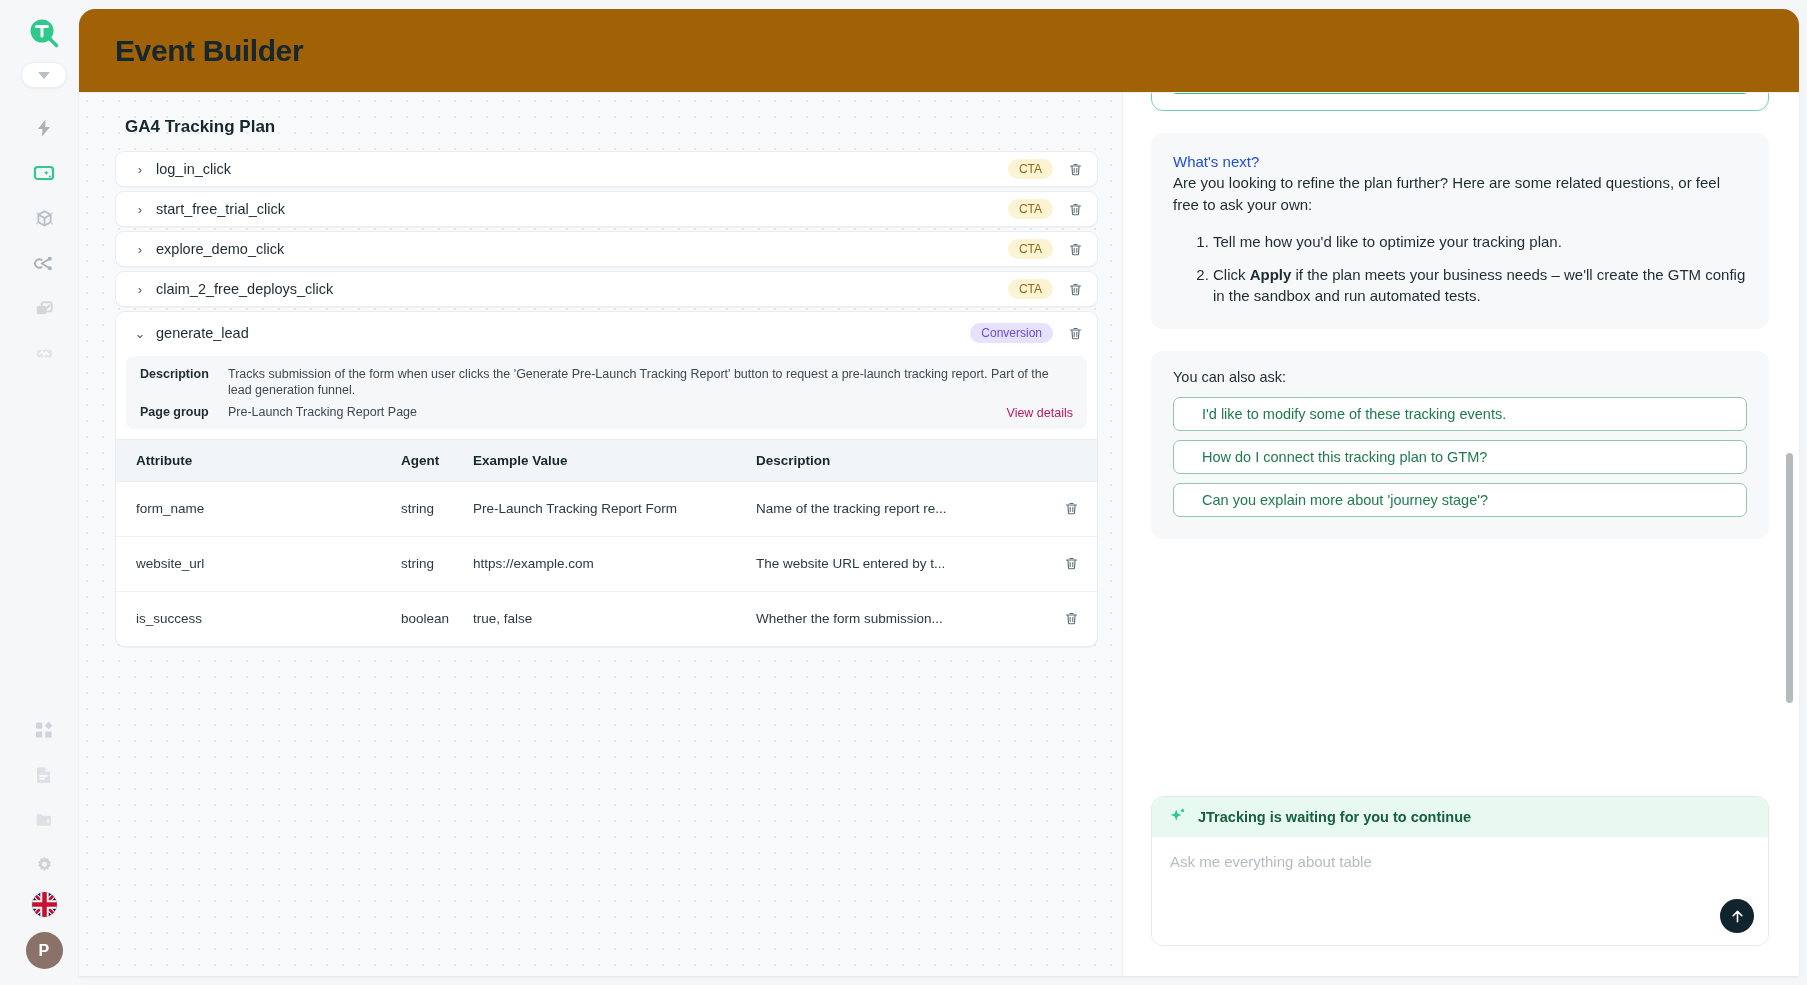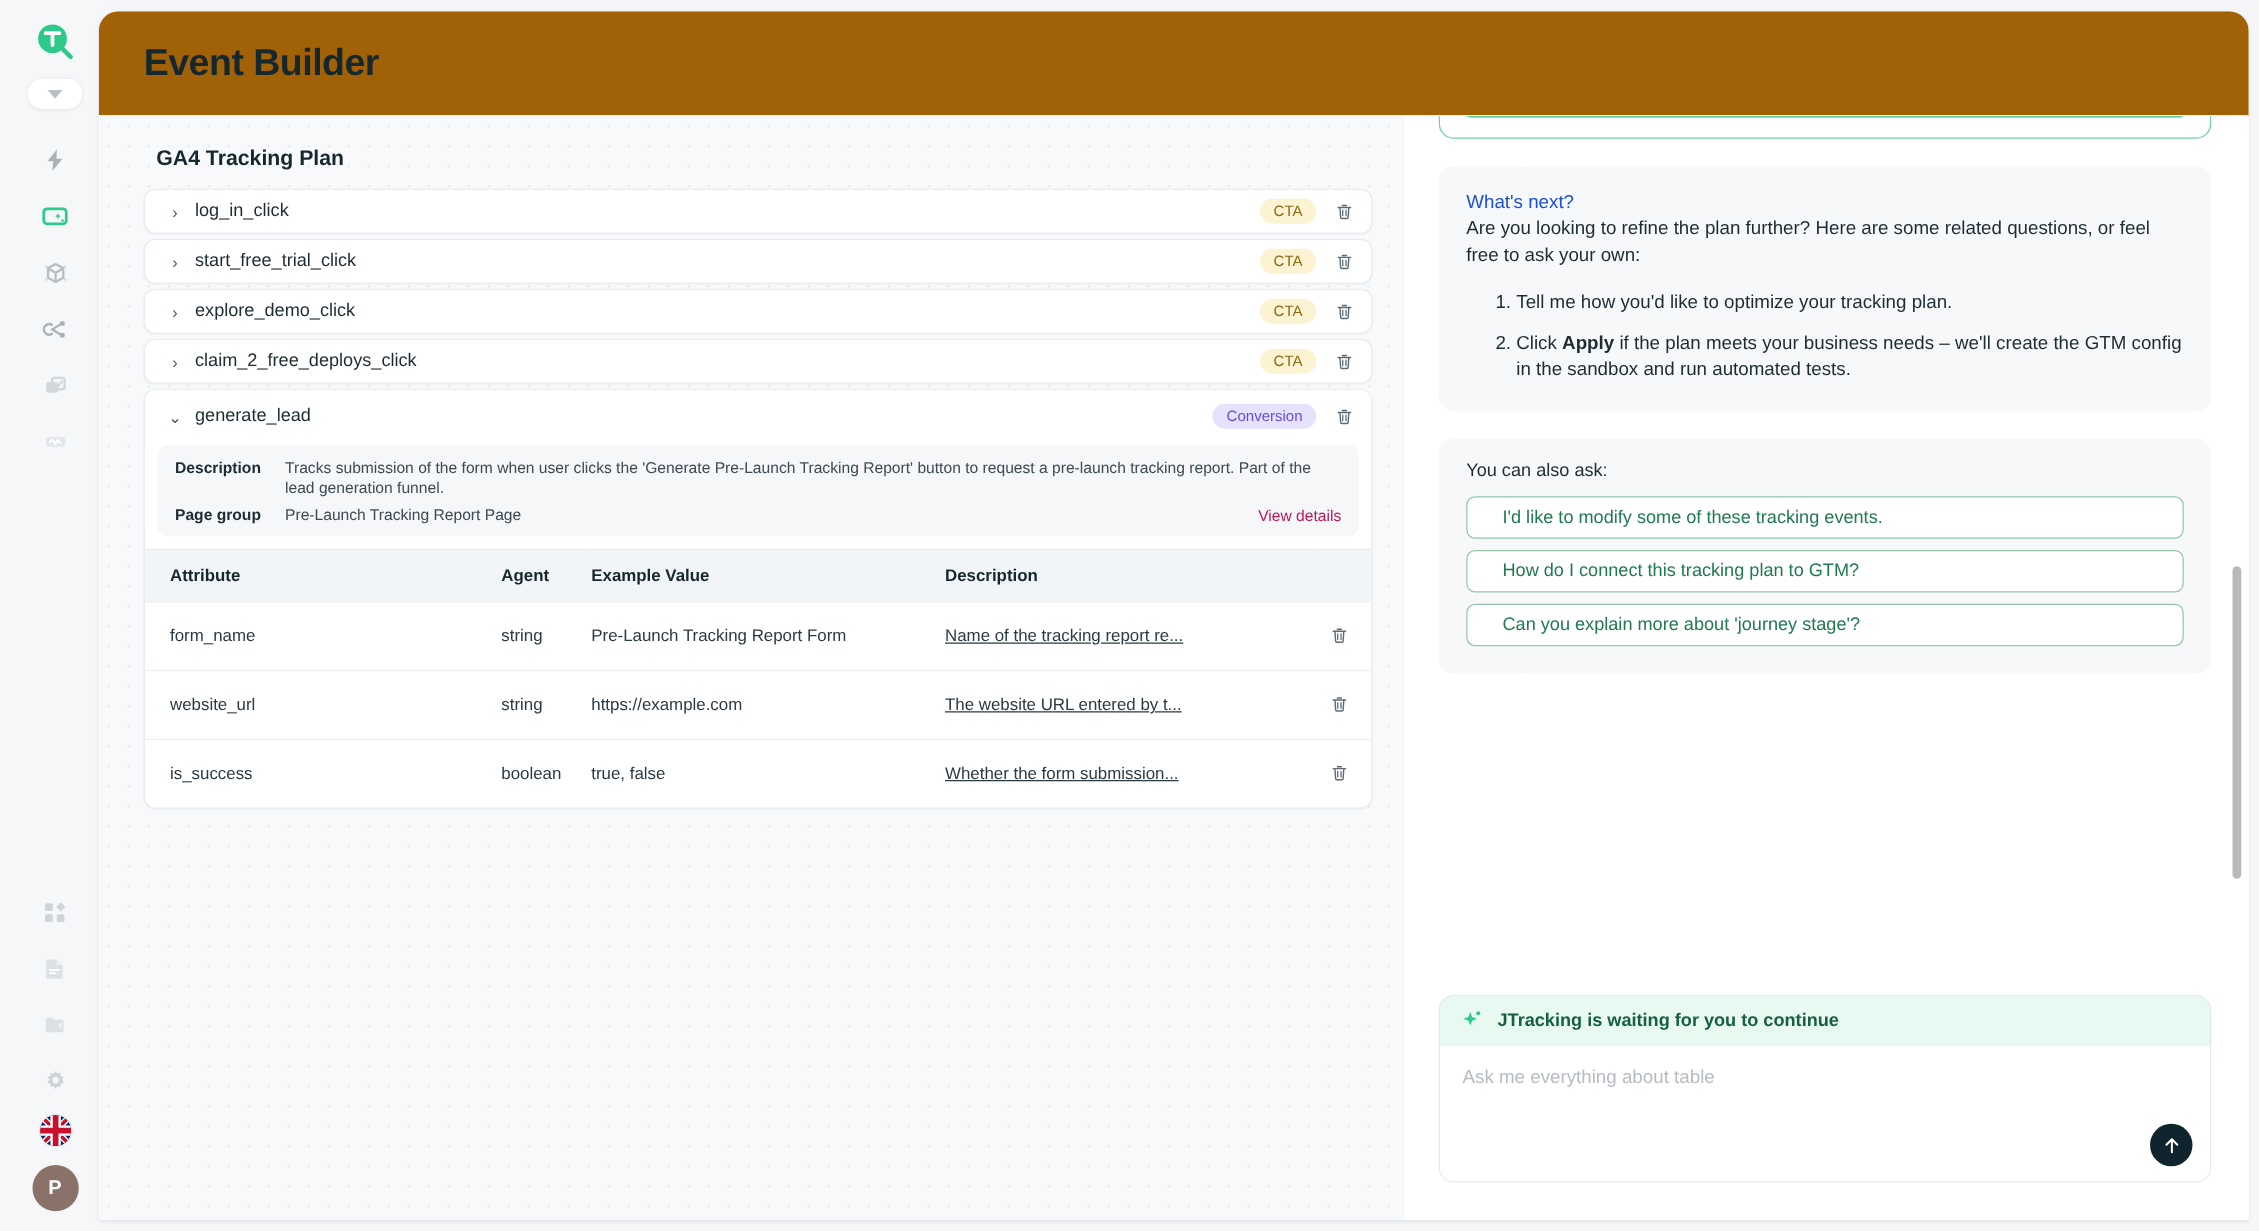--- a/index.html
+++ b/index.html
@@ -184,21 +184,21 @@
     padding: 15px 8px 15px 0;
     border-bottom: 1px solid #eef1f4;
     vertical-align: middle;
   }
   .attr-table tr:last-child td { border-bottom: none; }
   .col-attr { width: 285px; }
   .col-type { width: 72px; }
   .col-val  { width: 283px; }
   .col-desc { }
   .col-act  { width: 44px; text-align: center; }
-  .ellipsis { display: block; max-width: 205px; overflow: hidden; text-overflow: ellipsis; white-space: nowrap; text-decoration: underline; }
+  .ellipsis { display: block; max-width: 205px; overflow: hidden; text-overflow: ellipsis; white-space: nowrap; }
 
   
   .agent-pane {
     flex: 1 1 auto; min-width: 0;
     display: flex; flex-direction: column;
     border-left: 1px solid #eef1f4;
     background: #fff;
     position: relative;
   }
   .agent-header {

